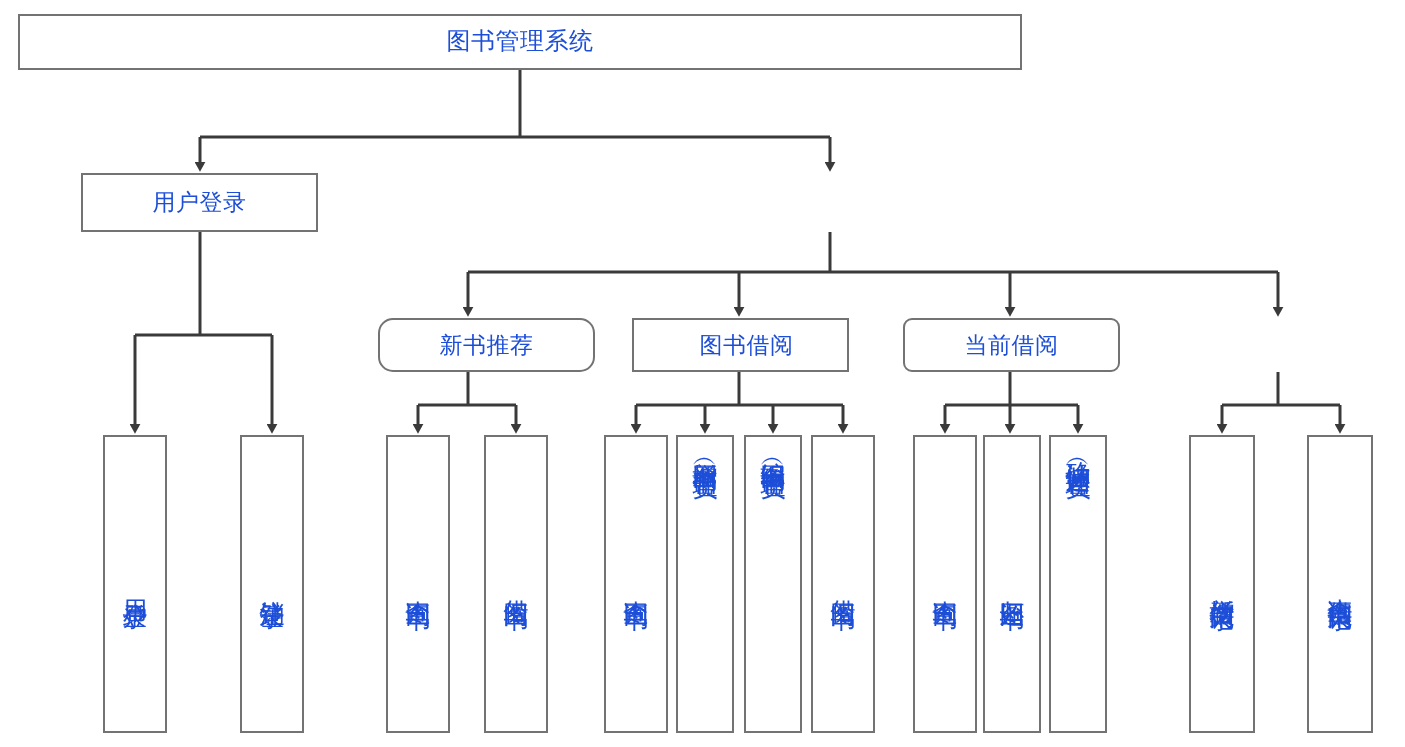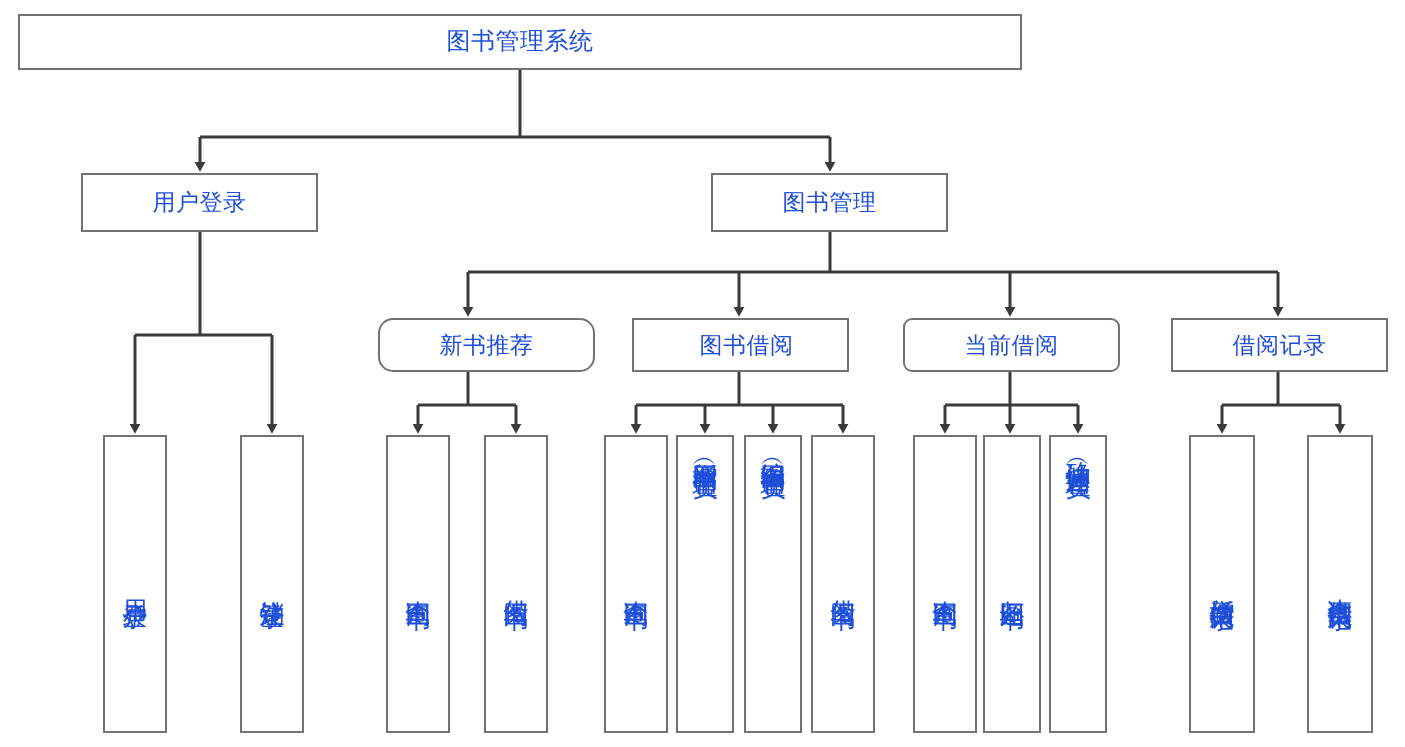--- a/index.html
+++ b/index.html
@@ -130,35 +130,29 @@
     </g>
   </svg>
 
   <div class="node horiz root" style="left:18px; top:14px; width:1004px; height:56px;">
     <span class="node-label">图书管理系统</span>
   </div>
 
   <div class="node horiz" style="left:81px; top:173px; width:237px; height:59px;">
     <span class="node-label">用户登录</span>
   </div>
-  <div class="node horiz" style="left:711px; top:173px; width:237px; height:59px;">
-    <span class="node-label">图书管理</span>
-  </div>
 
   <div class="node horiz" style="left:378px; top:318px; width:217px; height:54px;border-radius:15px;">
     <span class="node-label">新书推荐</span>
   </div>
   <div class="node horiz" style="left:632px; top:318px; width:217px; height:54px;padding-left:12px;">
     <span class="node-label">图书借阅</span>
   </div>
   <div class="node horiz" style="left:903px; top:318px; width:217px; height:54px;border-radius:9px;">
     <span class="node-label">当前借阅</span>
-  </div>
-  <div class="node horiz" style="left:1171px; top:318px; width:217px; height:54px;">
-    <span class="node-label">借阅记录</span>
   </div>
 
   <div class="node vert centered" style="left:103px; top:435px; width:64px; height:298px;">
     <span class="node-label">用户登录</span>
   </div>
   <div class="node vert centered" style="left:240px; top:435px; width:64px; height:298px;">
     <span class="node-label">注销登录</span>
   </div>
 
   <div class="node vert centered" style="left:386px; top:435px; width:64px; height:298px;">

